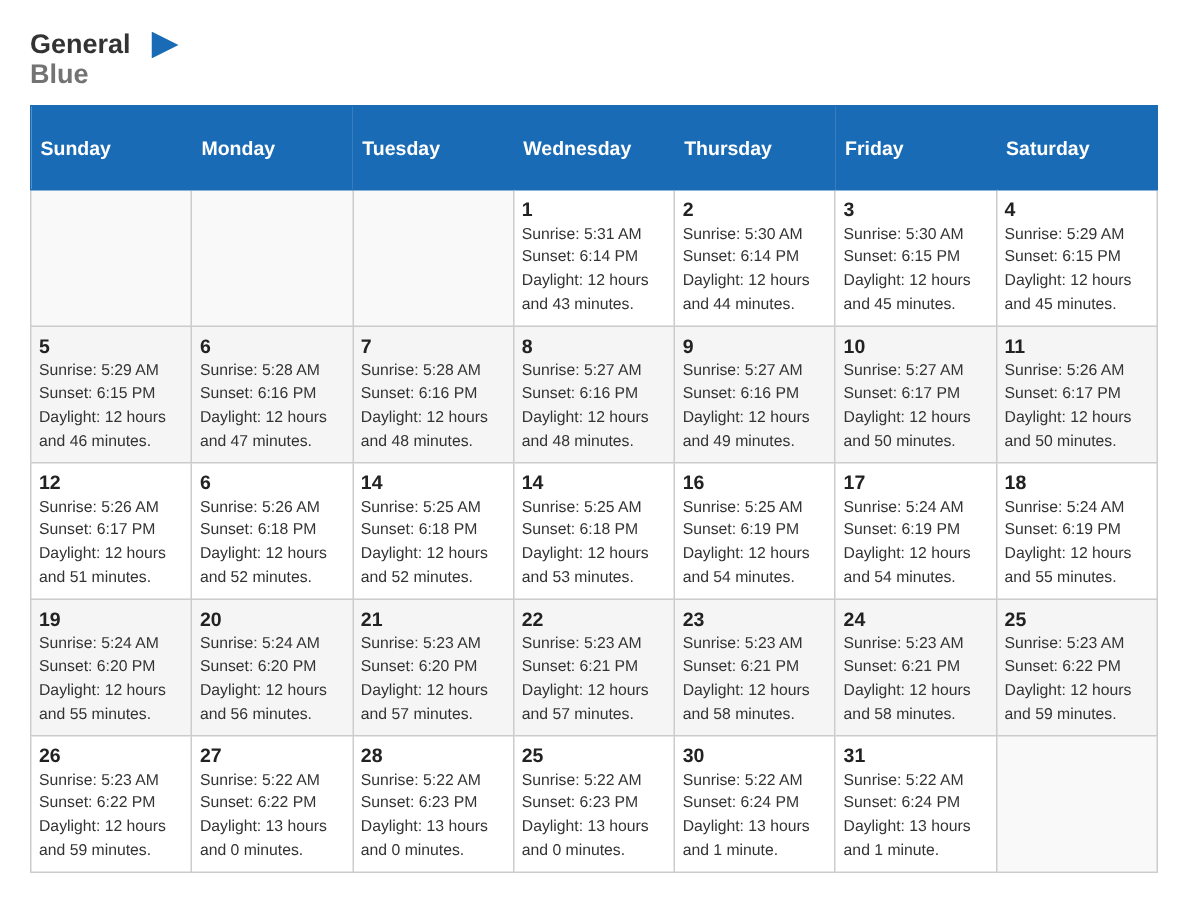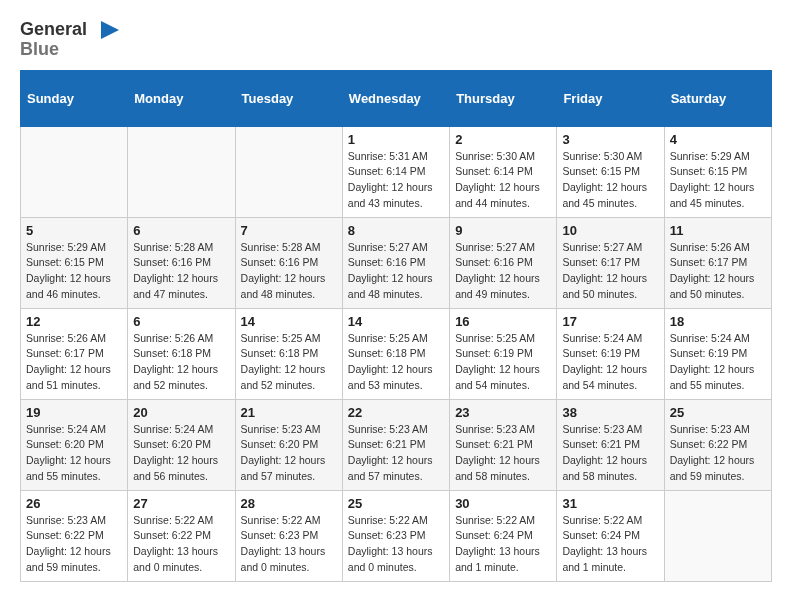--- a/index.html
+++ b/index.html
@@ -277,21 +277,21 @@
 and 57 minutes.</div>
         </td>
         <td>
           <span class="day-number">23</span>
           <div class="day-info" style="white-space: pre-line;">Sunrise: 5:23 AM
 Sunset: 6:21 PM
 Daylight: 12 hours
 and 58 minutes.</div>
         </td>
         <td>
-          <span class="day-number">38</span>
+          <span class="day-number">24</span>
           <div class="day-info" style="white-space: pre-line;">Sunrise: 5:23 AM
 Sunset: 6:21 PM
 Daylight: 12 hours
 and 58 minutes.</div>
         </td>
         <td>
           <span class="day-number">25</span>
           <div class="day-info" style="white-space: pre-line;">Sunrise: 5:23 AM
 Sunset: 6:22 PM
 Daylight: 12 hours

